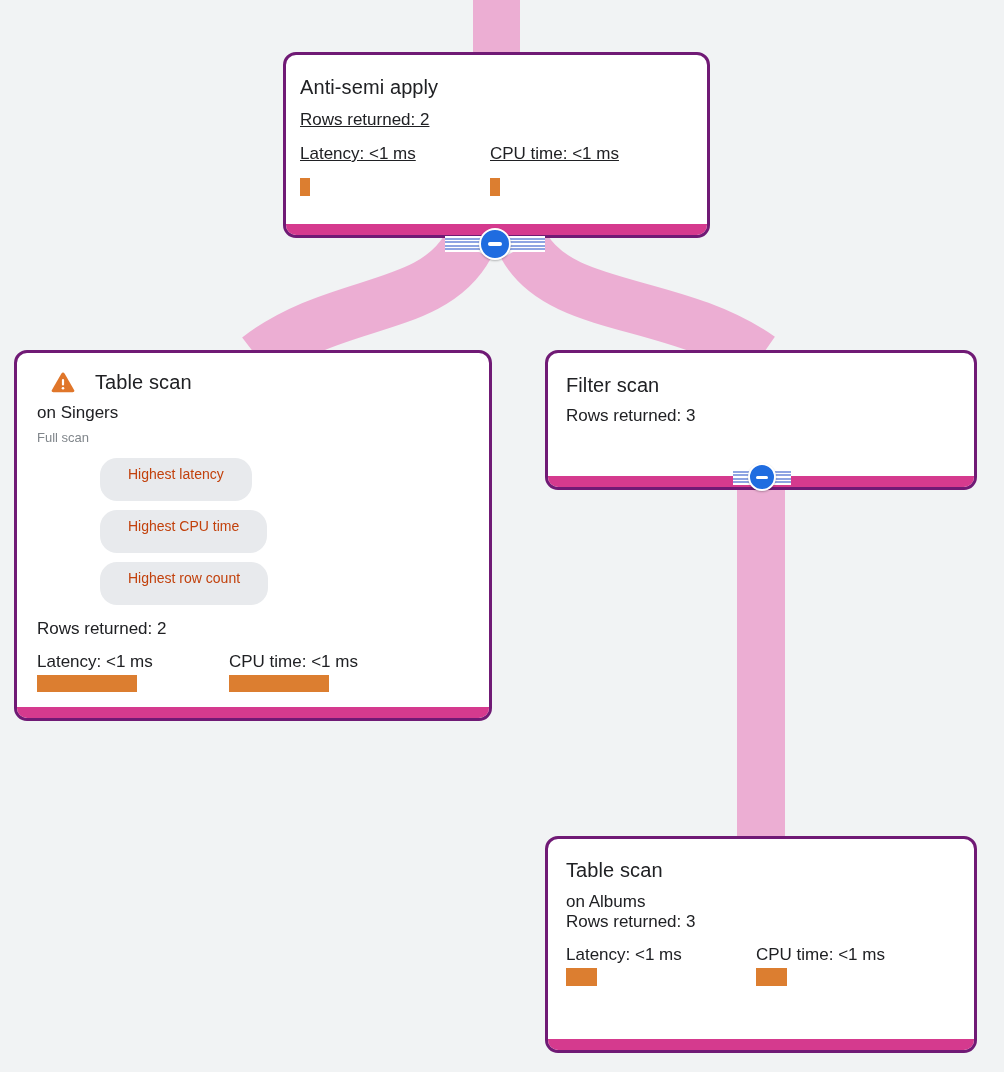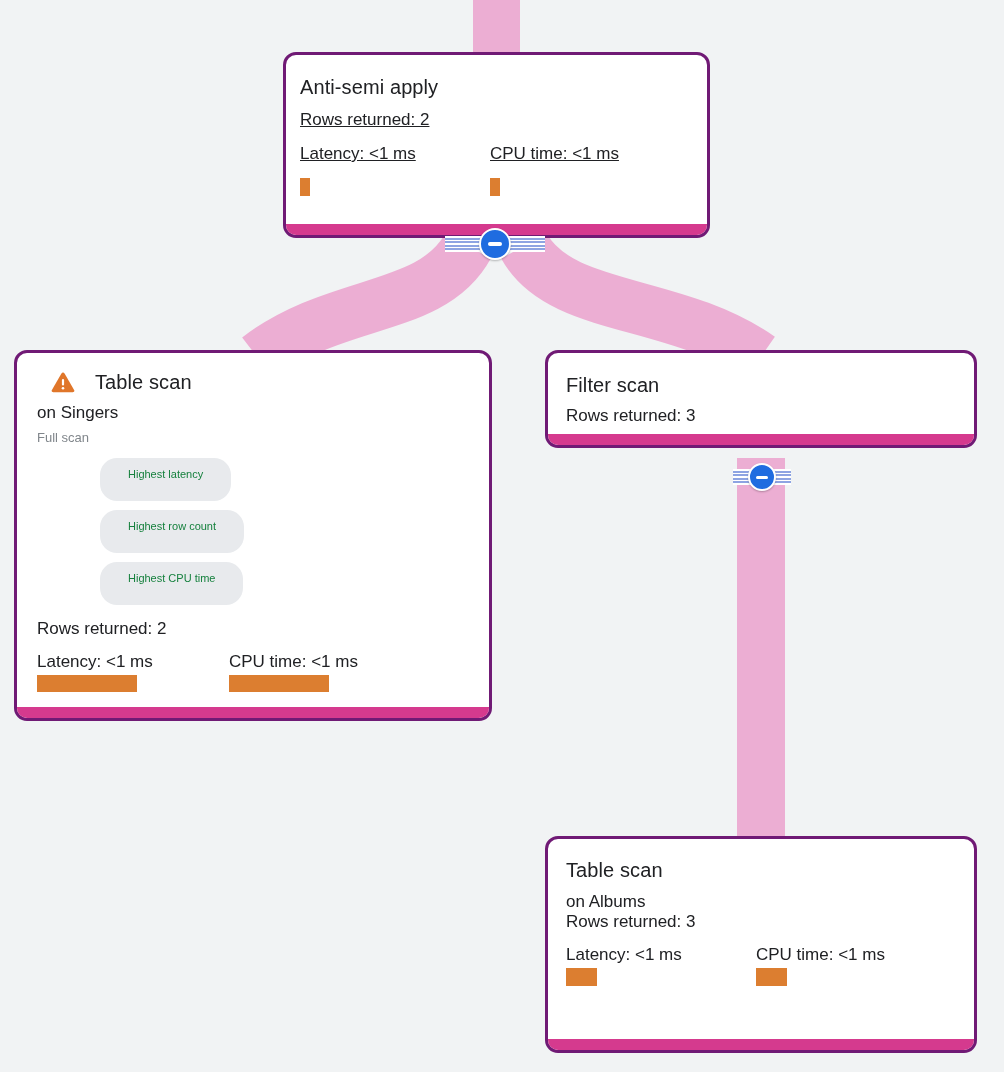--- a/index.html
+++ b/index.html
@@ -19,22 +19,22 @@
     position:absolute;left:0;right:0;bottom:0;height:11px;
     background:#d53a8e;
   }
   .card-title{font-size:20px;font-weight:500;letter-spacing:.1px;color:#202124;}
   .body-line{font-size:17px;color:#202124;}
   .gray-line{font-size:13px;color:#80868b;}
   .metrics{display:flex;}
   .metric-col1{width:192px;flex:0 0 auto;}
   .metric-bar{height:18px;background:#dc7e30;margin-top:3px;}
   .badge{
-    display:inline-block;background:#e8eaed;color:#15803d;
-    font-size:11px;line-height:33px;height:43px;border-radius:17px;
+    display:inline-block;background:#e8eaed;color:#c2410c;
+    font-size:14px;line-height:33px;height:43px;border-radius:17px;
     padding:0 28px;margin-bottom:9px;
   }
   .badge-list{display:flex;flex-direction:column;align-items:flex-start;}
 
   
   .card-anti{left:283px;top:52px;width:427px;height:186px;padding:21px 14px 0 14px;}
   .card-anti .card-title{margin-bottom:11px;}
   .card-anti .body-line{margin-bottom:14px;text-decoration:underline;}
   .card-anti .metric-col1{width:190px;}
   .card-anti .metric-bar{width:10px;}
@@ -43,21 +43,21 @@
   .card-singers{left:14px;top:350px;width:478px;height:371px;padding:18px 20px 0 20px;}
   .hdr-row{display:flex;align-items:center;margin-bottom:9px;}
   .warn-icon{width:24px;height:22px;flex:0 0 auto;margin-left:14px;margin-right:20px;}
   .indent{}
   .card-singers .sub1{margin-bottom:7px;}
   .card-singers .sub2{margin-bottom:13px;}
   .card-singers .rows{margin-top:5px;margin-bottom:13px;}
   .card-singers .metric-bar{width:100px;height:17px;}
 
   
-  .card-filter{left:545px;top:350px;width:432px;height:98px;padding:21px 18px 0 18px;}
+  .card-filter{left:545px;top:350px;width:432px;height:140px;padding:21px 18px 0 18px;}
   .card-filter .card-title{margin-bottom:9px;}
 
   
   .card-albums{left:545px;top:836px;width:432px;height:217px;padding:20px 18px 0 18px;}
   .card-albums .card-title{margin-bottom:10px;}
   .card-albums .sub1{}
   .card-albums .rows{margin-bottom:13px;}
   .card-albums .metric-col1{width:190px;}
 
   
@@ -112,22 +112,22 @@
       <path d="M10.27 1.8 L0.9 18.0 Q0 20.0 2.2 20.2 L21.8 20.2 Q24 20.0 23.1 18.0 L13.73 1.8 Q12 -0.6 10.27 1.8 Z" fill="#e0762a"></path>
       <rect x="10.9" y="7" width="2.2" height="6.5" rx="1.1" fill="#ffffff"></rect>
       <circle cx="12" cy="16.3" r="1.3" fill="#ffffff"></circle>
     </svg>
     <div class="card-title">Table scan</div>
   </div>
   <div class="body-line indent sub1">on Singers</div>
   <div class="gray-line indent sub2">Full scan</div>
   <div class="badge-list indent" style="margin-left:63px;">
     <span class="badge">Highest latency</span>
+    <span class="badge">Highest CPU time</span>
     <span class="badge">Highest row count</span>
-    <span class="badge">Highest CPU time</span>
   </div>
   <div class="body-line indent rows">Rows returned: 2</div>
   <div class="metrics indent">
     <div class="metric-col1">
       <div class="body-line">Latency: &lt;1 ms</div>
       <div class="metric-bar" style="width: 100px;"></div>
     </div>
     <div>
       <div class="body-line">CPU time: &lt;1 ms</div>
       <div class="metric-bar" style="width: 100px;"></div>

